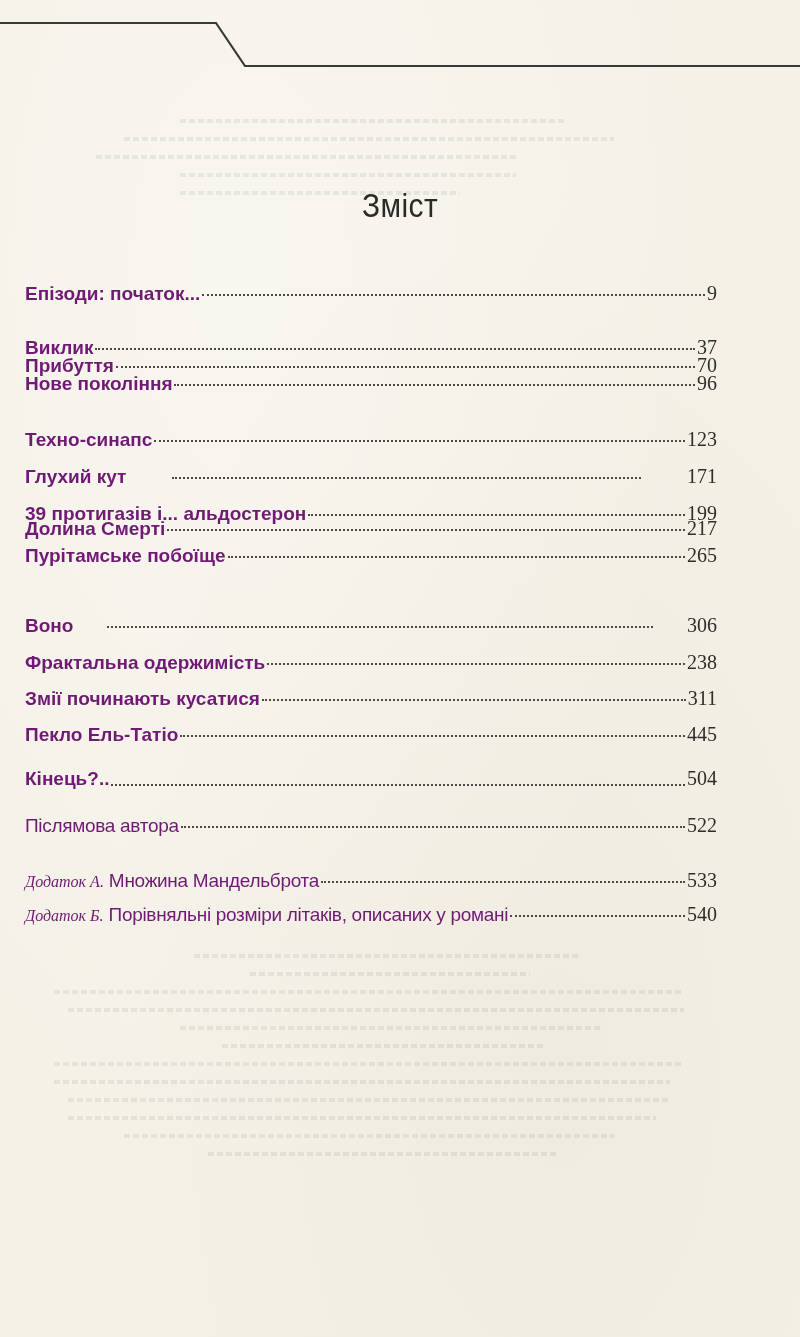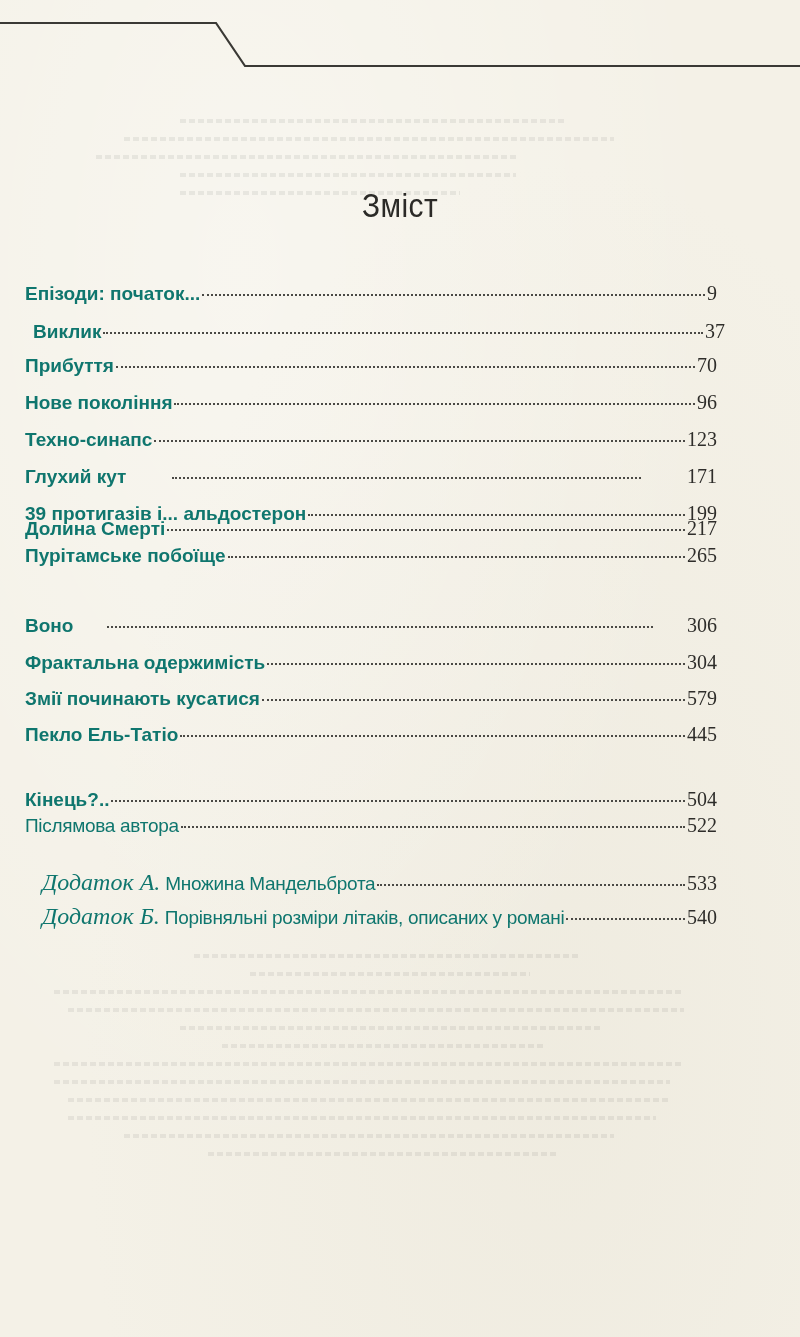--- a/index.html
+++ b/index.html
@@ -68,21 +68,21 @@
       height: 30px;
       display: flex;
       align-items: baseline;
       cursor: pointer;
     }
     .toc-row .label {
       white-space: nowrap;
       font-family: "Liberation Sans", sans-serif;
       font-weight: bold;
       font-size: 19px;
-      color: #0f766e;
+      color: #701a75;
       transform-origin: left;
     }
     .toc-row .leader {
       flex: 1;
       margin: 0 2px;
       border-bottom: 2px dotted #4a4945;
       height: 0;
       position: relative;
       top: -4px;
     }
@@ -94,23 +94,22 @@
     }
     .toc-row.light .label {
       font-family: "Liberation Sans", sans-serif;
       font-weight: normal;
       font-size: 19px;
       letter-spacing: -0.3px;
     }
     .toc-row.light .label .ital {
       font-family: "Liberation Serif", serif;
       font-style: italic;
-      font-size: 24px;
+      font-size: 16px;
       letter-spacing: 0;
-      margin-left: 17px;
     }
   </style>
 </head>
 <body>
 
 <div class="page">
 
   <svg class="header-rule" viewBox="0 0 800 80" xmlns="http://www.w3.org/2000/svg">
     <polyline points="0,23 216,23 245,66 800,66" fill="none" stroke="#3a3935" stroke-width="2.2"></polyline>
   </svg>
@@ -140,31 +139,31 @@
 
   <h1 class="title">Зміст</h1>
 
   <div class="toc">
 
     <div class="toc-row" style="top:282px;">
       <span class="label">Епізоди: початок...</span>
       <span class="leader"></span>
       <span class="page-num">9</span>
     </div>
-    <div class="toc-row" style="top:320px;margin-left:8px;">
+    <div class="toc-row" style="top:336px;">
       <span class="label">Виклик</span>
       <span class="leader"></span>
       <span class="page-num">37</span>
     </div>
     <div class="toc-row" style="top:354px;">
       <span class="label">Прибуття</span>
       <span class="leader"></span>
       <span class="page-num">70</span>
     </div>
-    <div class="toc-row" style="top:391px;">
+    <div class="toc-row" style="top:372px;">
       <span class="label">Нове покоління</span>
       <span class="leader"></span>
       <span class="page-num">96</span>
     </div>
     <div class="toc-row" style="top:428px;">
       <span class="label">Техно-синапс</span>
       <span class="leader"></span>
       <span class="page-num">123</span>
     </div>
     <div class="toc-row" style="top:465px;gap:44px;">
@@ -188,33 +187,33 @@
       <span class="page-num">265</span>
     </div>
     <div class="toc-row" style="top:614px;gap:32px;">
       <span class="label">Воно</span>
       <span class="leader"></span>
       <span class="page-num">306</span>
     </div>
     <div class="toc-row" style="top:651px;">
       <span class="label">Фрактальна одержимість</span>
       <span class="leader"></span>
-      <span class="page-num">304</span>
+      <span class="page-num">238</span>
     </div>
     <div class="toc-row" style="top:687px;">
       <span class="label">Змії починають кусатися</span>
       <span class="leader"></span>
-      <span class="page-num">579</span>
+      <span class="page-num">311</span>
     </div>
     <div class="toc-row" style="top:723px;">
       <span class="label">Пекло Ель-Татіо</span>
       <span class="leader"></span>
       <span class="page-num">445</span>
     </div>
-    <div class="toc-row" style="top:788px;">
+    <div class="toc-row" style="top:760px;align-items:flex-end;">
       <span class="label">Кінець?..</span>
       <span class="leader"></span>
       <span class="page-num">504</span>
     </div>
 
     <div class="toc-row light" style="top:814px;">
       <span class="label">Післямова автора</span>
       <span class="leader"></span>
       <span class="page-num">522</span>
     </div>

